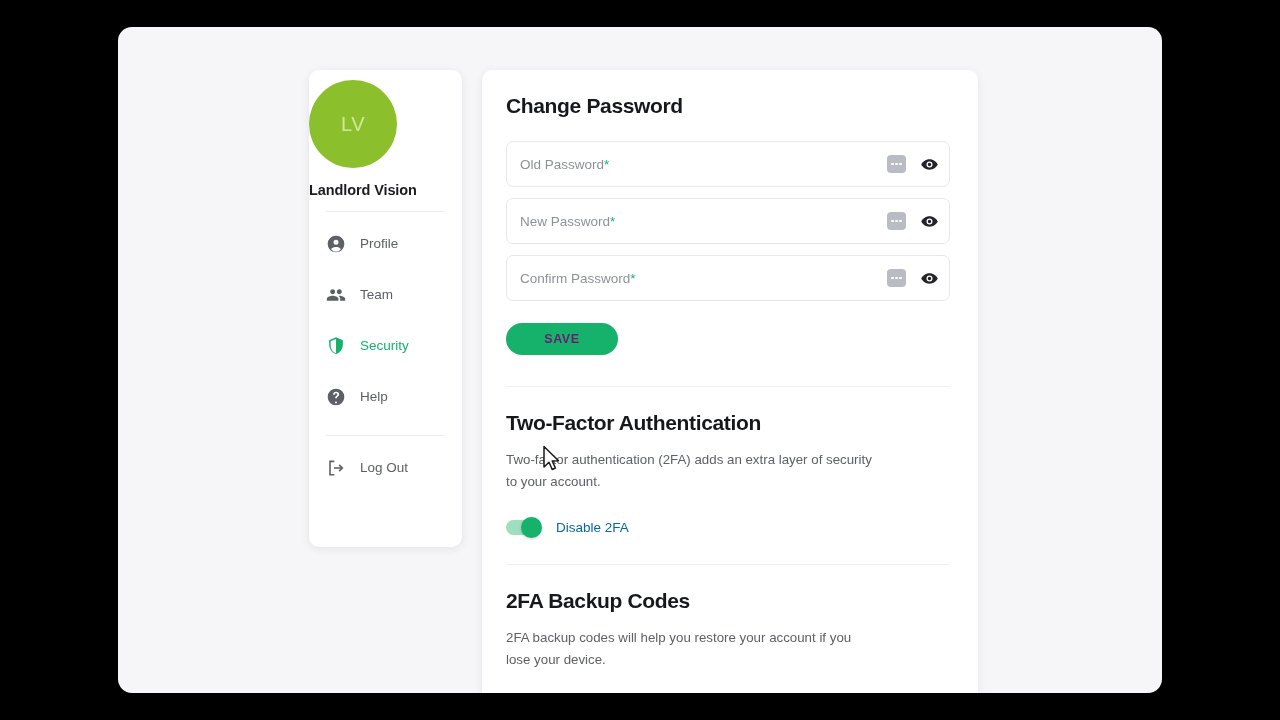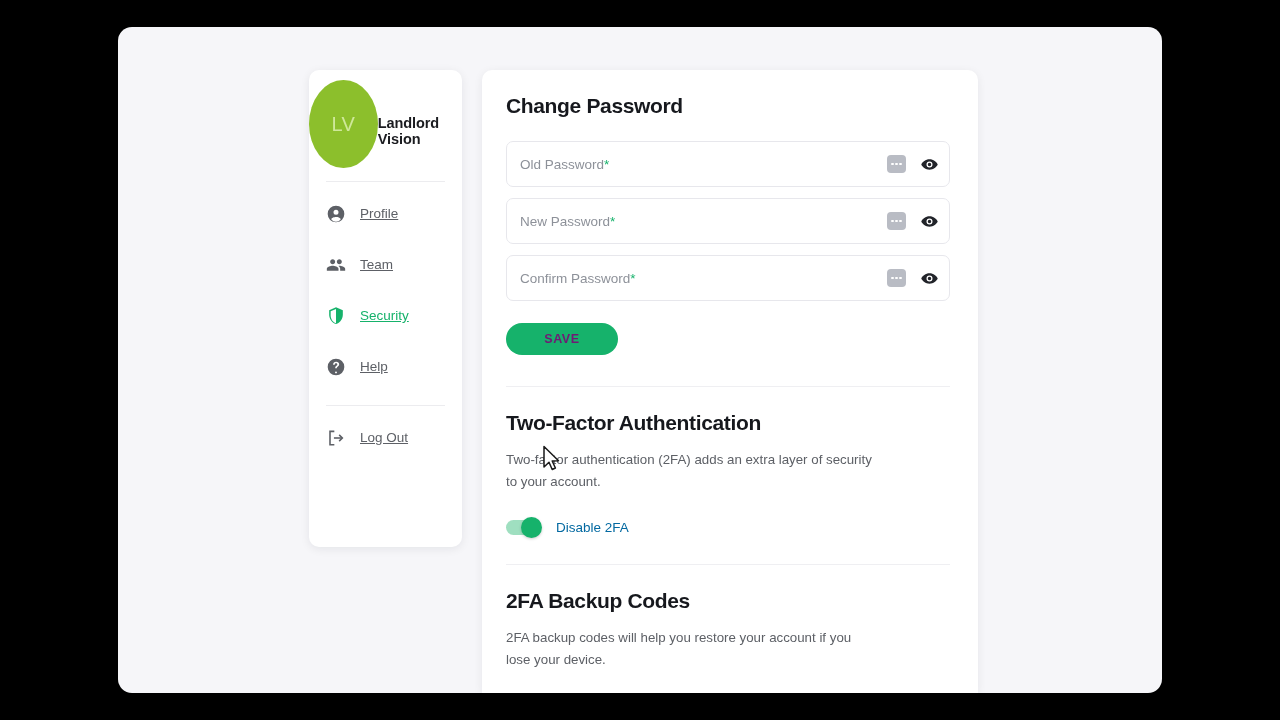--- a/index.html
+++ b/index.html
@@ -27,22 +27,22 @@
     top: 43px;     
     width: 153px;
     height: 477px;
     background: #ffffff;
     border-radius: 10px;
     box-shadow: 0 2px 10px rgba(17, 24, 39, .08);
     padding: 0;
   }
 
   .avatar-wrap {
-    display: flex; flex-direction: row;
-    align-items: center;
+    display: flex; flex-direction: column;
+    align-items: flex-start;
     padding-top: 10px;
   }
   #avatar {
     width: 88px; height: 88px;
     border-radius: 50%;
     background: #8cbf2c;
     display: flex; align-items: center; justify-content: center;
     color: #cfe89a;
     font-size: 20px;
     letter-spacing: .5px;
@@ -64,21 +64,21 @@
 
   #nav { padding: 6px 0 0 0; }
   .nav-item {
     display: flex; align-items: center;
     height: 51px;
     padding-left: 17px;
     cursor: pointer;
     color: #5d6066;
     font-size: 13.5px;
   }
-  .nav-item .nav-label { margin-left: 14px; text-decoration: underline; }
+  .nav-item .nav-label { margin-left: 14px; }
   .nav-item.active { color: #16b26b; }
   .nav-icon { width: 20px; height: 20px; display: block; flex: 0 0 20px; }
 
   
   #main-card {
     position: absolute;
     left: 364px;  
     top: 43px;
     width: 496px;
     height: 623px;

